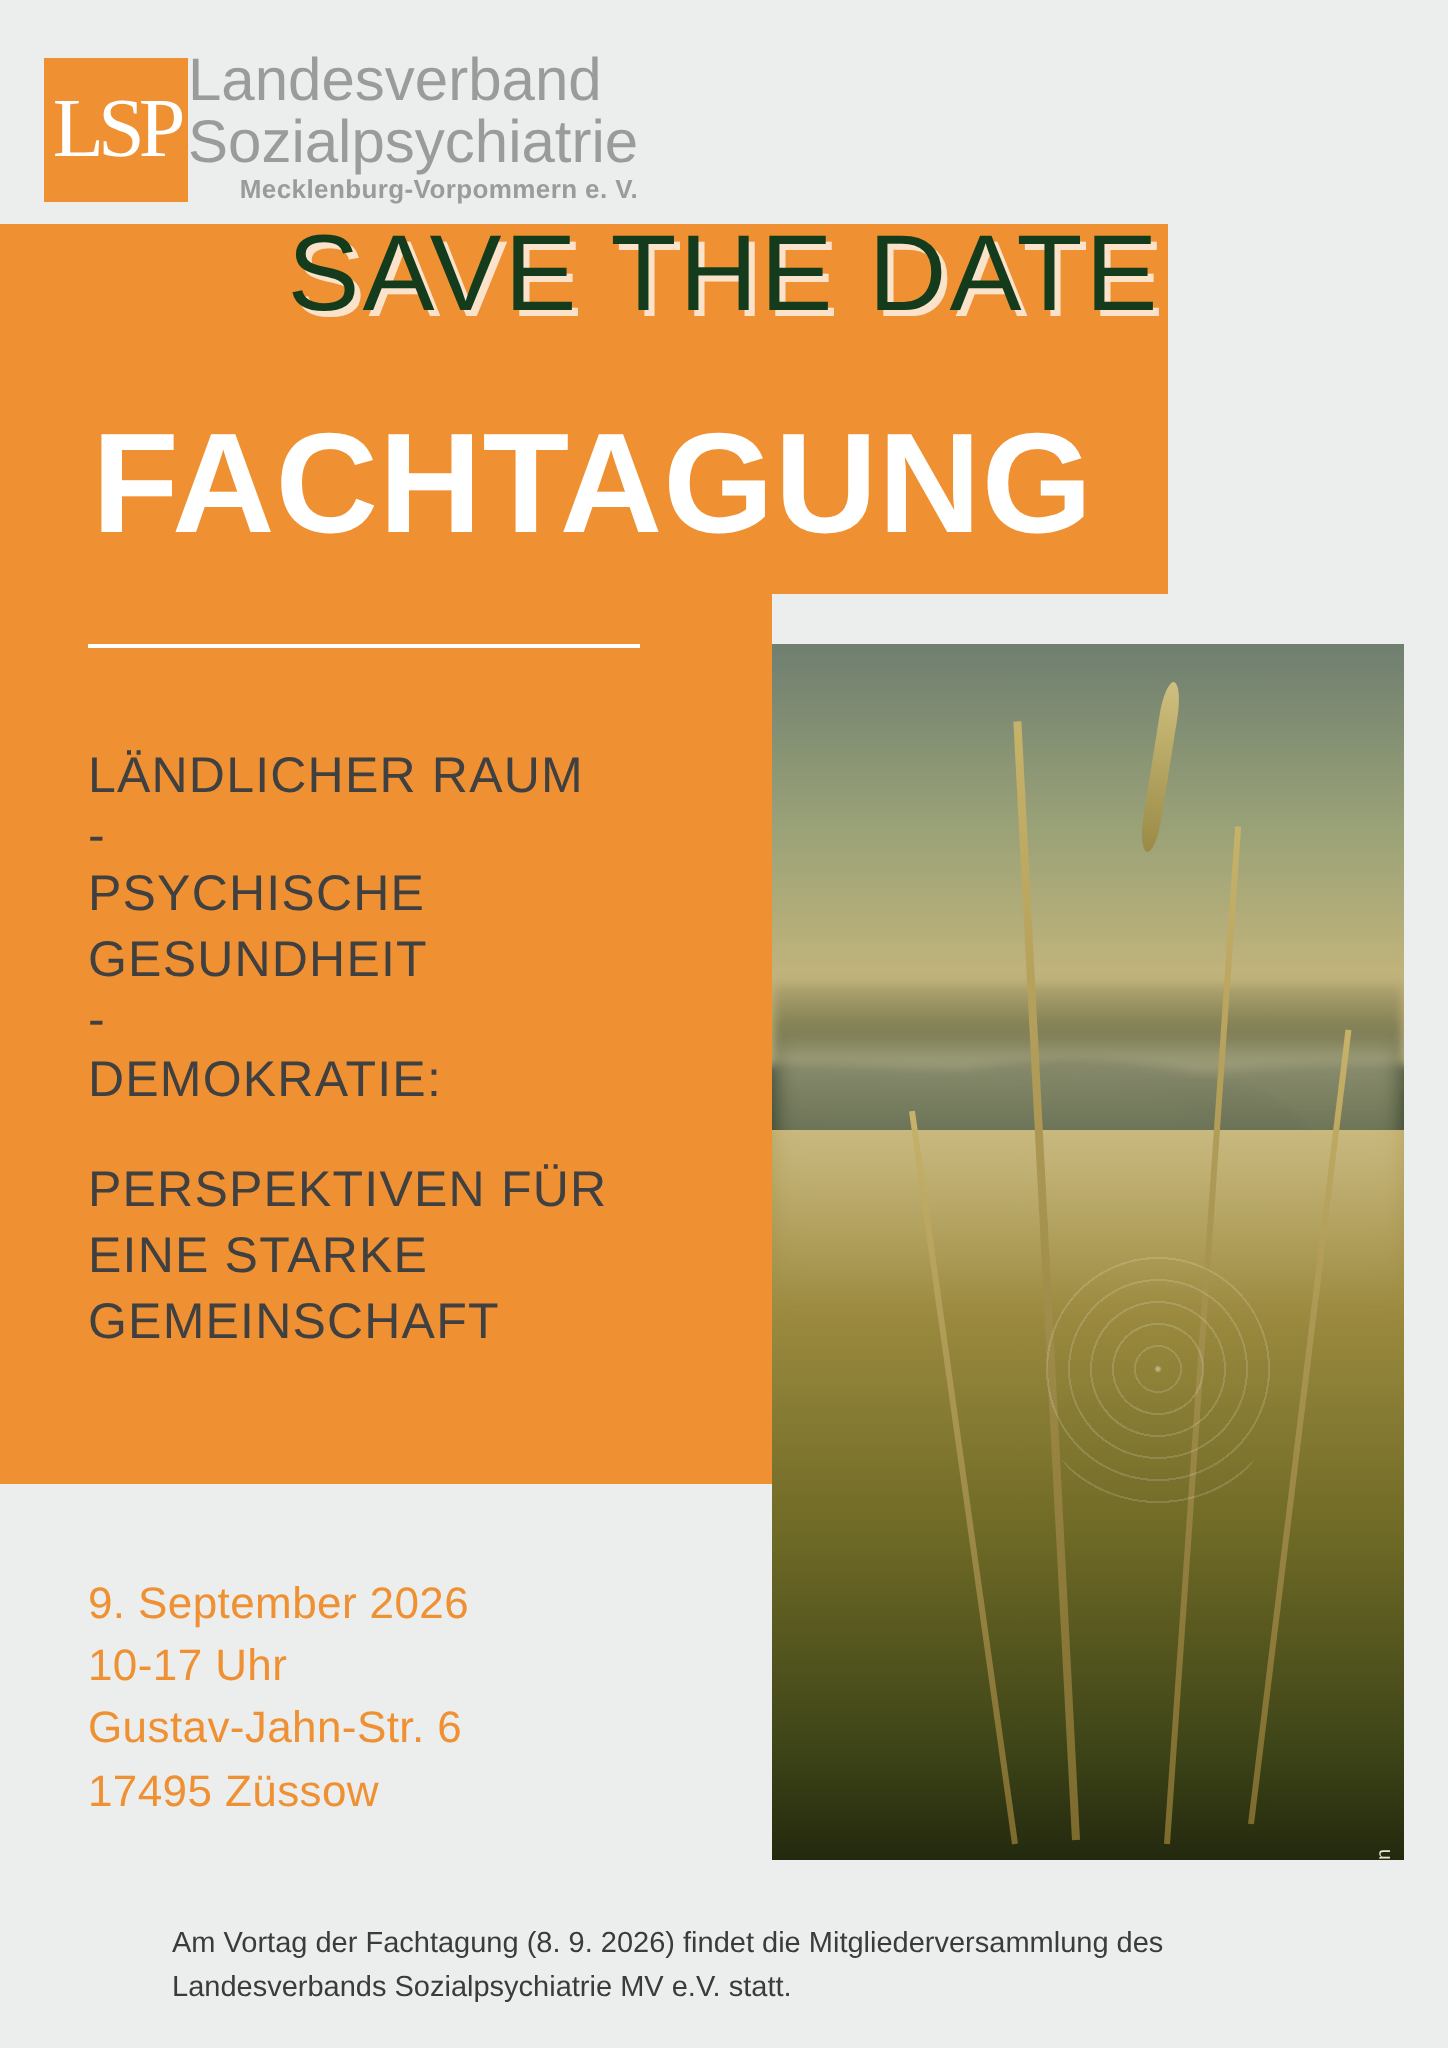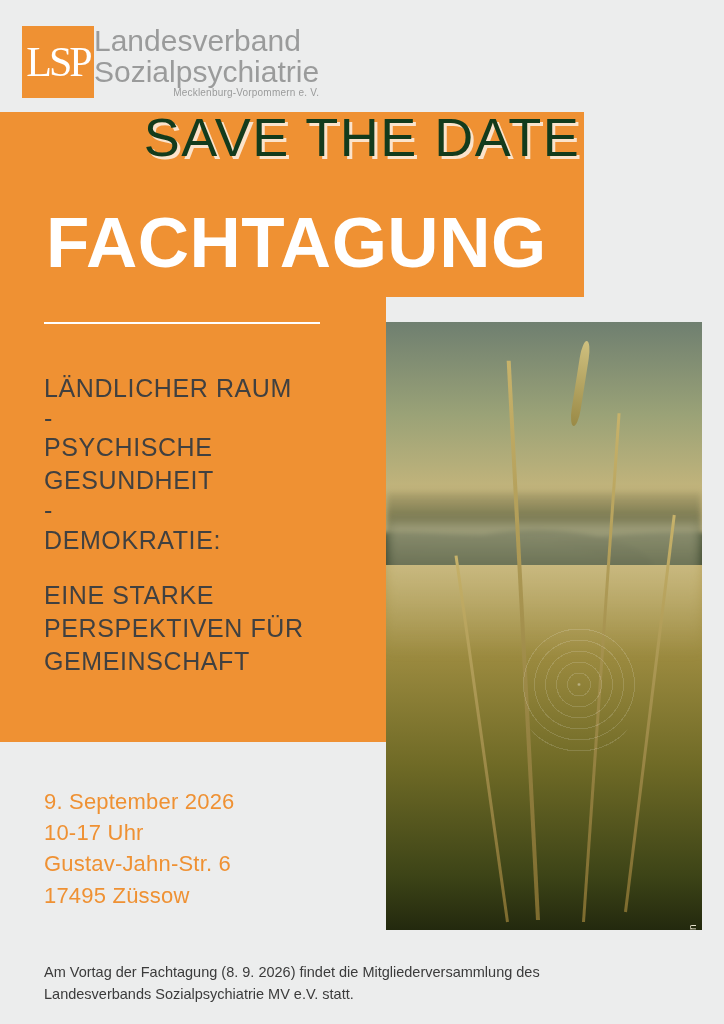--- a/index.html
+++ b/index.html
@@ -58,22 +58,22 @@
   .logo-text .l2 {
     color: #9a9b9b;
     font-size: 30px;
     font-weight: 400;
     letter-spacing: 0px;
     display: block;
   }
   .logo-text .l3 {
     display: block;
     color: #9a9b9b;
-    font-size: 10px;
-    font-weight: normal;
+    font-size: 13px;
+    font-weight: bold;
     margin-top: 1px;
     text-align: right;
     letter-spacing: 0.2px;
   }
 
   
   .save-the-date {
     position: absolute;
     left: 0;
     top: 106px;
@@ -239,21 +239,21 @@
   .footnote {
     position: absolute;
     left: 44px;
     top: 962px;
     width: 650px;
     z-index: 6;
     color: #3b3b3b;
     font-size: 14.5px;
     line-height: 1.5;
   }
-  .footnote .l { display: block; }
+  .footnote .l { display: block; margin-left: 42px; }
 </style>
 </head>
 <body>
 
 <div class="poster">
 
   <div class="logo-block">
     <div class="logo-mark">
       <span class="lsp">LSP</span>
     </div>
@@ -274,22 +274,22 @@
   <div class="divider"></div>
 
   <div class="thema">
     <span class="line">LÄNDLICHER RAUM</span>
     <span class="dash">-</span>
     <span class="line">PSYCHISCHE</span>
     <span class="line">GESUNDHEIT</span>
     <span class="dash">-</span>
     <span class="line">DEMOKRATIE:</span>
     <div class="gap"></div>
+    <span class="line">PERSPEKTIVEN FÜR</span>
     <span class="line">EINE STARKE</span>
-    <span class="line">PERSPEKTIVEN FÜR</span>
     <span class="line">GEMEINSCHAFT</span>
   </div>
 
   <div class="photo">
     <div class="sky"></div>
     <div class="treeline"></div>
     <div class="treeline2"></div>
     <div class="field"></div>
     <div class="mist"></div>
 

